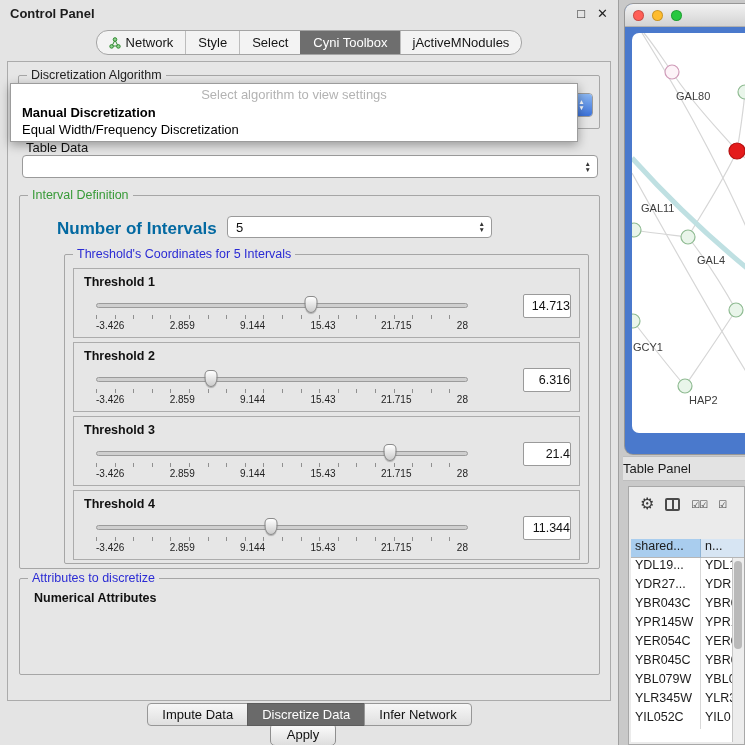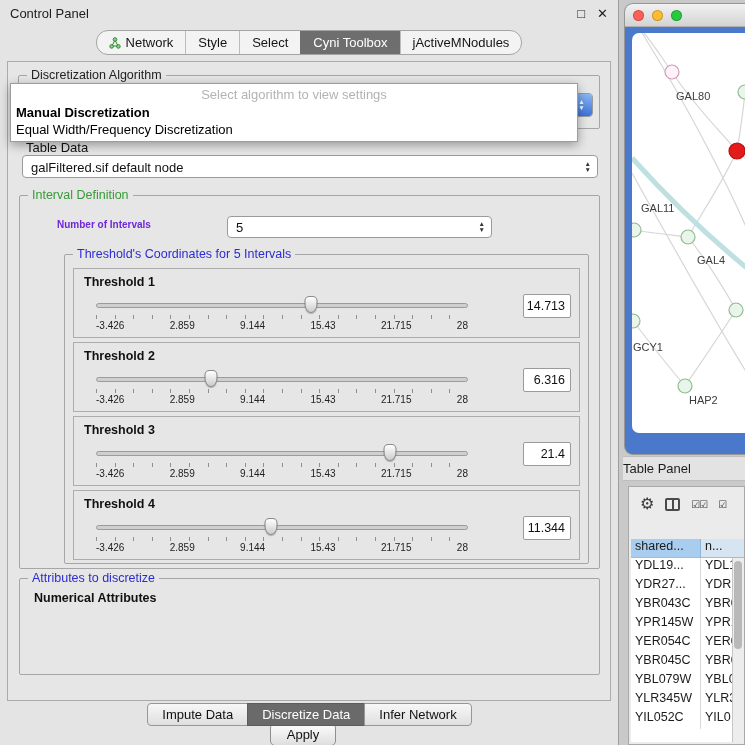--- a/index.html
+++ b/index.html
@@ -2,21 +2,21 @@
 <html><head>
 <meta charset="utf-8">
 <style>
   *{box-sizing:border-box;margin:0;padding:0;}
   html,body{width:745px;height:745px;}
   body{font-family:"Liberation Sans","DejaVu Sans",sans-serif;background:#cdcdcd;}
   .screen{position:relative;width:745px;height:745px;overflow:hidden;background:#c9c9c9;}
 
   
   .control-panel{position:absolute;left:0;top:0;width:619px;height:745px;background:#e4e4e4;border-right:1px solid #9f9f9f;}
-  .cp-titlebar{position:absolute;left:0;top:0;width:100%;height:27px;display:flex;align-items:center;padding:0 10px;font-size:13px;color:#1c1c1c;}
+  .cp-titlebar{position:absolute;left:0;top:0;width:100%;height:27px;display:flex;align-items:center;padding:0 10px;font-size:13px;color:#1c1c1c;font-weight:bold;}
   .win-btns{margin-left:auto;display:flex;gap:12px;font-size:13px;color:#222;}
   .win-btn{cursor:default;line-height:13px;}
   .cp-tabbar{position:absolute;left:0;top:30px;width:100%;display:flex;justify-content:center;}
   .tabstrip{display:flex;height:25px;border:1px solid #a4a4a4;border-radius:12px;background:#f3f3f3;overflow:hidden;}
   .tab{display:flex;align-items:center;gap:5px;padding:0 12px;font-size:13px;color:#141414;}
   .tab + .tab{border-left:1px solid #bdbdbd;}
   .tab.selected{background:#6e6e6e;color:#fff;border-left-color:#6e6e6e;}
   .net-icon circle{fill:#8fd08f;stroke:#2f8a2f;stroke-width:1;}
   .net-icon line{stroke:#2f8a2f;stroke-width:1;}
   .cp-inner{position:absolute;left:7px;top:61px;width:604px;height:640px;border:1px solid #ababab;background:#e6e6e6;}
@@ -33,39 +33,39 @@
   .combo{position:absolute;background:#fff;border:1px solid #9a9a9a;border-radius:4px;font-size:13px;color:#111;}
   .combo-text{position:absolute;left:8px;top:50%;transform:translateY(-50%);white-space:nowrap;}
   .combo-cap{position:absolute;right:0;top:0;bottom:0;width:21px;border-radius:0 3px 3px 0;background:linear-gradient(#8ab6f2,#3c72d9);display:flex;align-items:center;justify-content:center;}
   .cap-arrows{color:#fff;font-size:6.5px;line-height:6px;text-align:center;}
   .spin{position:absolute;right:6px;top:50%;transform:translateY(-50%);display:flex;flex-direction:column;font-size:6.5px;line-height:6px;color:#333;text-align:center;}
   .algo-combo{left:14px;top:17px;width:560px;height:24px;}
 
   
   .popup{position:absolute;left:2px;top:21px;width:568px;background:#fff;border:1px solid #9c9c9c;box-shadow:0 3px 10px rgba(0,0,0,.35);z-index:20;padding:2px 0 3px;}
   .popup-prompt{text-align:center;color:#b3b3b3;font-size:13px;height:18px;line-height:18px;}
-  .popup-item{font-size:13px;height:17px;line-height:17px;padding-left:5px;color:#000;}
+  .popup-item{font-size:13px;height:17px;line-height:17px;padding-left:11px;color:#000;}
   .popup-item.bold{font-weight:bold;}
 
   .td-label{position:absolute;left:18px;top:78px;font-size:13px;color:#111;}
   .td-combo{left:14px;top:93px;width:576px;height:23px;}
 
   .interval-tb{left:11px;top:133px;width:581px;height:374px;}
-  .noi-label{position:absolute;left:37px;top:23px;font-size:10px;font-weight:bold;color:#6d28d9;}
+  .noi-label{position:absolute;left:37px;top:23px;font-size:17px;font-weight:bold;color:#0369a1;}
   .noi-combo{left:207px;top:20px;width:265px;height:22px;}
   .ths-tb{left:44px;top:58px;width:525px;height:310px;}
 
   .th-block{position:absolute;left:8px;width:507px;height:70px;border:1px solid #acacac;background:#e6e6e6;}
   .th-label{position:absolute;left:10px;top:6px;font-size:12.5px;font-weight:bold;color:#111;}
   .th-slider{position:absolute;left:22px;top:27px;width:372px;height:38px;}
   .track{position:absolute;left:0;right:0;top:7px;height:5px;background:#cfcfcf;border:1px solid #9b9b9b;border-radius:3px;}
   .thumb{position:absolute;top:0;width:13px;height:17px;transform:translateX(-50%);background:linear-gradient(#ffffff,#cccccc);border:1px solid #8b8b8b;border-radius:6px 6px 8px 8px / 6px 6px 11px 11px;box-shadow:0 1px 1px rgba(0,0,0,.25);}
   .ticks{position:absolute;left:0;right:0;top:19px;height:4px;background-image:repeating-linear-gradient(90deg,#8f8f8f 0 1px,transparent 1px 18.6px);}
   .scale{position:absolute;left:0;right:0;top:24px;display:flex;justify-content:space-between;font-size:10px;color:#222;}
-  .th-value{position:absolute;right:8px;top:25px;width:48px;height:24px;border:1px solid #9a9a9a;border-radius:2px;background:#fff;font-size:12.5px;font-family:"Liberation Sans","DejaVu Sans",sans-serif;text-align:right;padding-right:5px;color:#111;}
+  .th-value{position:absolute;right:8px;top:25px;width:48px;height:24px;border:1px solid #9a9a9a;border-radius:2px;background:#fff;font-size:12.5px;font-family:"Liberation Sans","DejaVu Sans",sans-serif;text-align:right;color:#111;}
 
   .attrs-tb{left:11px;top:516px;width:581px;height:97px;}
   .attrs-sub{position:absolute;left:14px;top:12px;font-size:12.5px;font-weight:bold;color:#111;}
   .listbox{position:absolute;left:10px;top:31px;width:561px;height:58px;background:#fff;border:1px solid #9a9a9a;overflow:hidden;}
   .list-item{font-size:12.5px;height:17px;line-height:17px;padding-left:6px;color:#111;}
   .vscroll{position:absolute;right:0;top:0;bottom:0;width:13px;background:#f2f2f2;border-left:1px solid #cfcfcf;}
   .vthumb{position:absolute;left:2px;top:2px;width:9px;height:26px;background:#bdbdbd;border-radius:5px;}
 
   .apply-btn{position:absolute;left:262px;top:617px;width:66px;height:23px;border:1px solid #8e8e8e;border-radius:5px;background:linear-gradient(#fdfdfd,#dedede);font-size:13px;color:#111;display:flex;align-items:center;justify-content:center;margin-top:44px;}
 
@@ -155,21 +155,20 @@
       </div>
 
       <div class="popup">
         <div class="popup-prompt">Select algorithm to view settings</div>
         <div class="popup-item bold">Manual Discretization</div>
         <div class="popup-item">Equal Width/Frequency Discretization</div>
       </div>
 
       <div class="td-label">Table Data</div>
       <div class="combo td-combo">
-        <span class="combo-text">galFiltered.sif default node</span>
         <span class="spin">▲<br>▼</span>
       </div>
 
       <div class="tborder interval-tb">
         <span class="tb-title tb-green">Interval Definition</span>
 
         <div class="noi-label">Number of Intervals</div>
         <div class="combo noi-combo">
           <span class="combo-text">5</span>
           <span class="spin">▲<br>▼</span>

